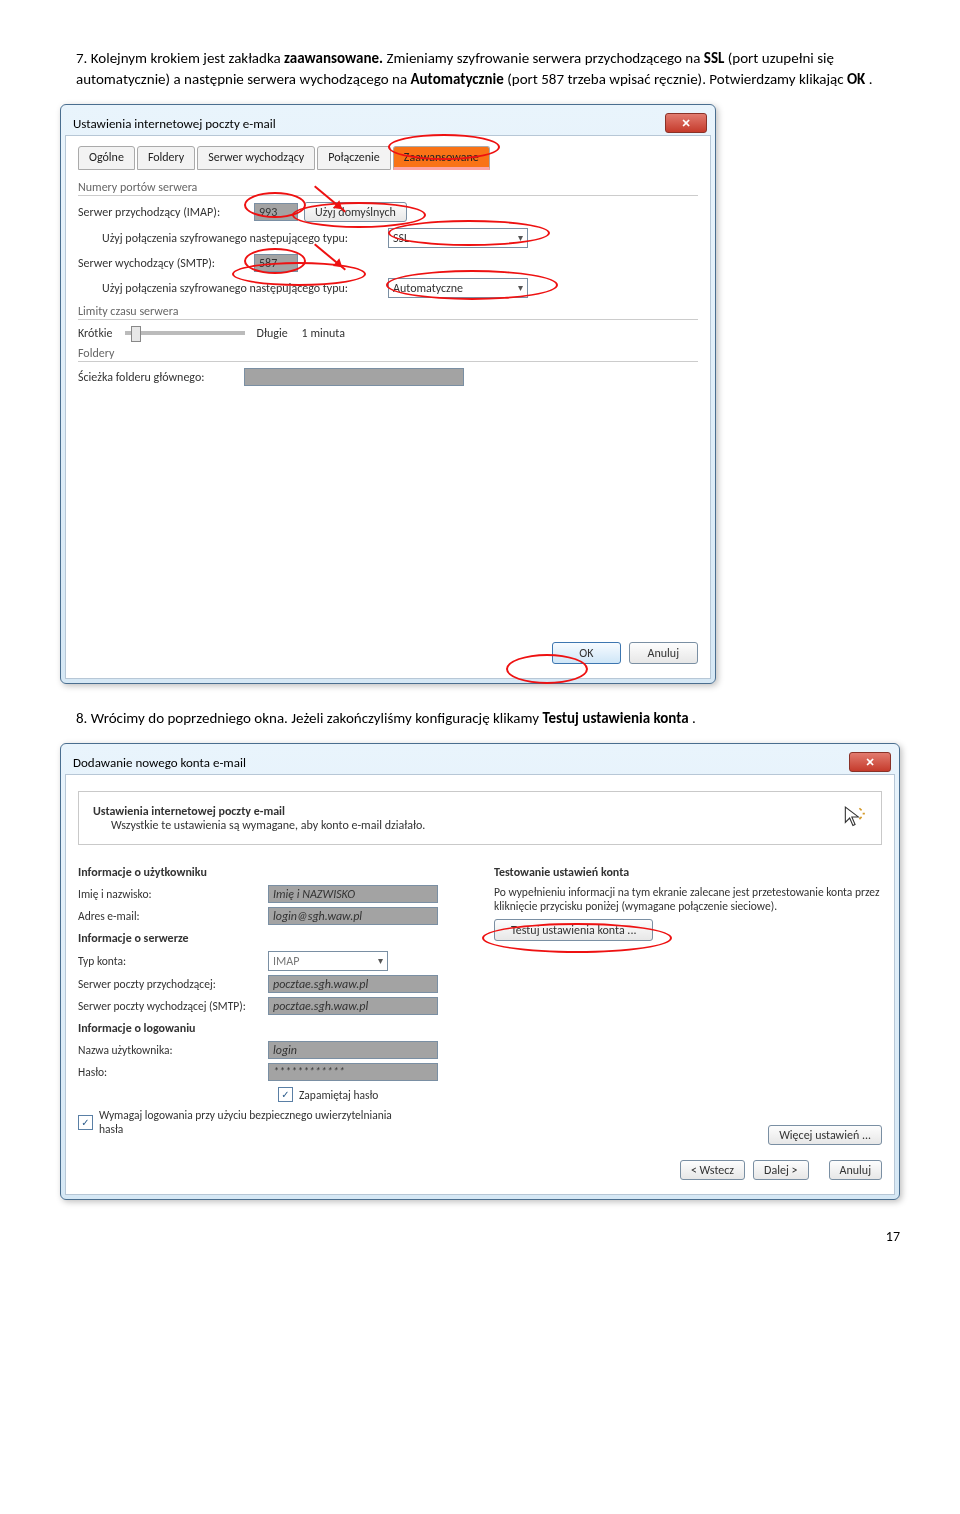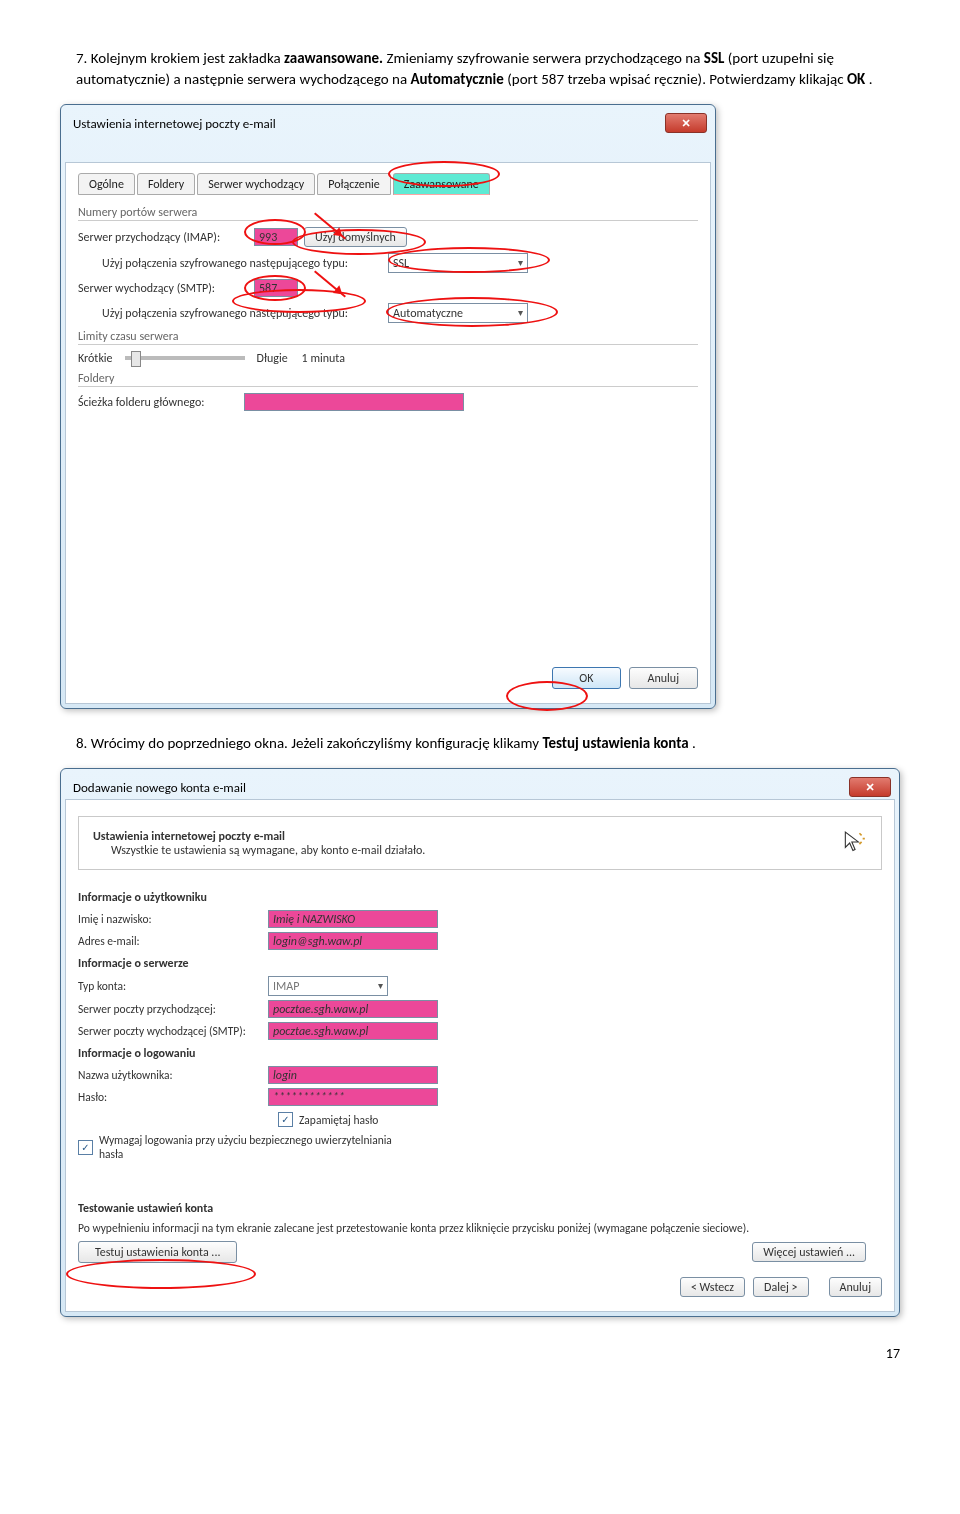--- a/index.html
+++ b/index.html
@@ -51,27 +51,27 @@
   }
   .tabs { display: flex; gap: 2px; margin-bottom: 10px; flex-wrap: wrap; }
   .tab {
     padding: 3px 10px;
     background: #f3f3f3;
     border: 1px solid #aaa;
     border-radius: 3px 3px 0 0;
     font-size: 12px;
     color: #222;
   }
-  .tab.active { background: #5eead4; border-bottom: 1px solid #fca5a5; }
+  .tab.active { background: #f97316; border-bottom: 3px solid #fca5a5; }
   .group-label { color: #666; font-size: 12px; margin: 6px 0 6px 0; border-bottom: 1px solid #ccc; padding-bottom: 1px; }
   .row { display: flex; align-items: center; gap: 6px; margin: 6px 0; }
   .lbl-short { width: 170px; }
   .input {
     border: 1px solid #7a8fa3;
-    background: #ec4899;
+    background: #a3a3a3;
     padding: 1px 4px;
     height: 18px;
     font-size: 12px;
     box-sizing: border-box;
   }
   .btn {
     border: 1px solid #7a8fa3;
     background: linear-gradient(#fdfdfd,#e7e7e7);
     padding: 2px 10px;
     font-size: 12px;
@@ -124,21 +124,21 @@
     border: 5px solid transparent;
     border-left: 8px solid #e11;
   }
   
   .sub-white {
     background: #fff;
     border: 1px solid #c9c9c9;
     padding: 12px 14px;
     margin: 6px 0 0 0;
   }
-  .two-col { display: flex; gap: 28px; flex-direction: column; }
+  .two-col { display: flex; gap: 28px; }
   .col { flex: 1; }
   .hdr2 { font-weight: bold; font-size: 12px; margin: 6px 0; }
   .frow { display: flex; align-items: center; margin: 4px 0; }
   .flbl { width: 190px; font-size: 11.5px; }
   .in2 { width: 170px; font-style: italic; }
   .chk { display: flex; align-items: center; gap: 6px; font-size: 11.5px; margin: 6px 0; }
   .chkbox { width:13px; height:13px; border:1px solid #5a7fa5; background:#fff; display:inline-flex; align-items:center; justify-content:center; font-size:10px; color:#2a5a8a; }
   .pagenum { text-align: right; margin-top: 28px; font-size: 14px; }
   .advpanel { min-height: 300px; }
   .cursor-icon {
@@ -160,21 +160,21 @@
   <span> (port 587 trzeba wpisać ręcznie). Potwierdzamy klikając </span>
   <span class="bold">OK</span>
   <span>.</span>
 </p>
 
 <div class="dialog">
   <div class="titlebar">
     <span>Ustawienia internetowej poczty e-mail</span>
     <div class="closebtn">✕</div>
   </div>
-  <div class="inner advpanel" style="position:relative;margin-top:27px;">
+  <div class="inner advpanel" style="position:relative;">
     <div class="tabs">
       <div class="tab">Ogólne</div>
       <div class="tab">Foldery</div>
       <div class="tab">Serwer wychodzący</div>
       <div class="tab">Połączenie</div>
       <div class="tab active">Zaawansowane</div>
     </div>
 
     <div class="group-label">Numery portów serwera</div>
 
@@ -299,21 +299,21 @@
           <span class="chkbox">✓</span>
           <span>Wymagaj logowania przy użyciu bezpiecznego uwierzytelniania hasła</span>
         </div>
       </div>
 
       <div class="col" style="position:relative;">
         <div class="hdr2">Testowanie ustawień konta</div>
         <div style="font-size:11.5px; margin-bottom:10px;">Po wypełnieniu informacji na tym ekranie zalecane jest przetestowanie konta przez kliknięcie przycisku poniżej (wymagane połączenie sieciowe).</div>
         <span class="btn" style="padding:3px 16px;">Testuj ustawienia konta ...</span>
 
-        <div style="position:absolute; right:16px; bottom:0;">
+        <div style="position:absolute; right:0; bottom:0;">
           <span class="btn">Więcej ustawień ...</span>
         </div>
 
         <div class="ellipse" style="left:-12px; top:64px; width:186px; height:26px;"></div>
       </div>
     </div>
 
     <div class="footer-btns" style="margin-top:18px;">
       <span class="btn">&lt; Wstecz</span>
       <span class="btn">Dalej &gt;</span>

